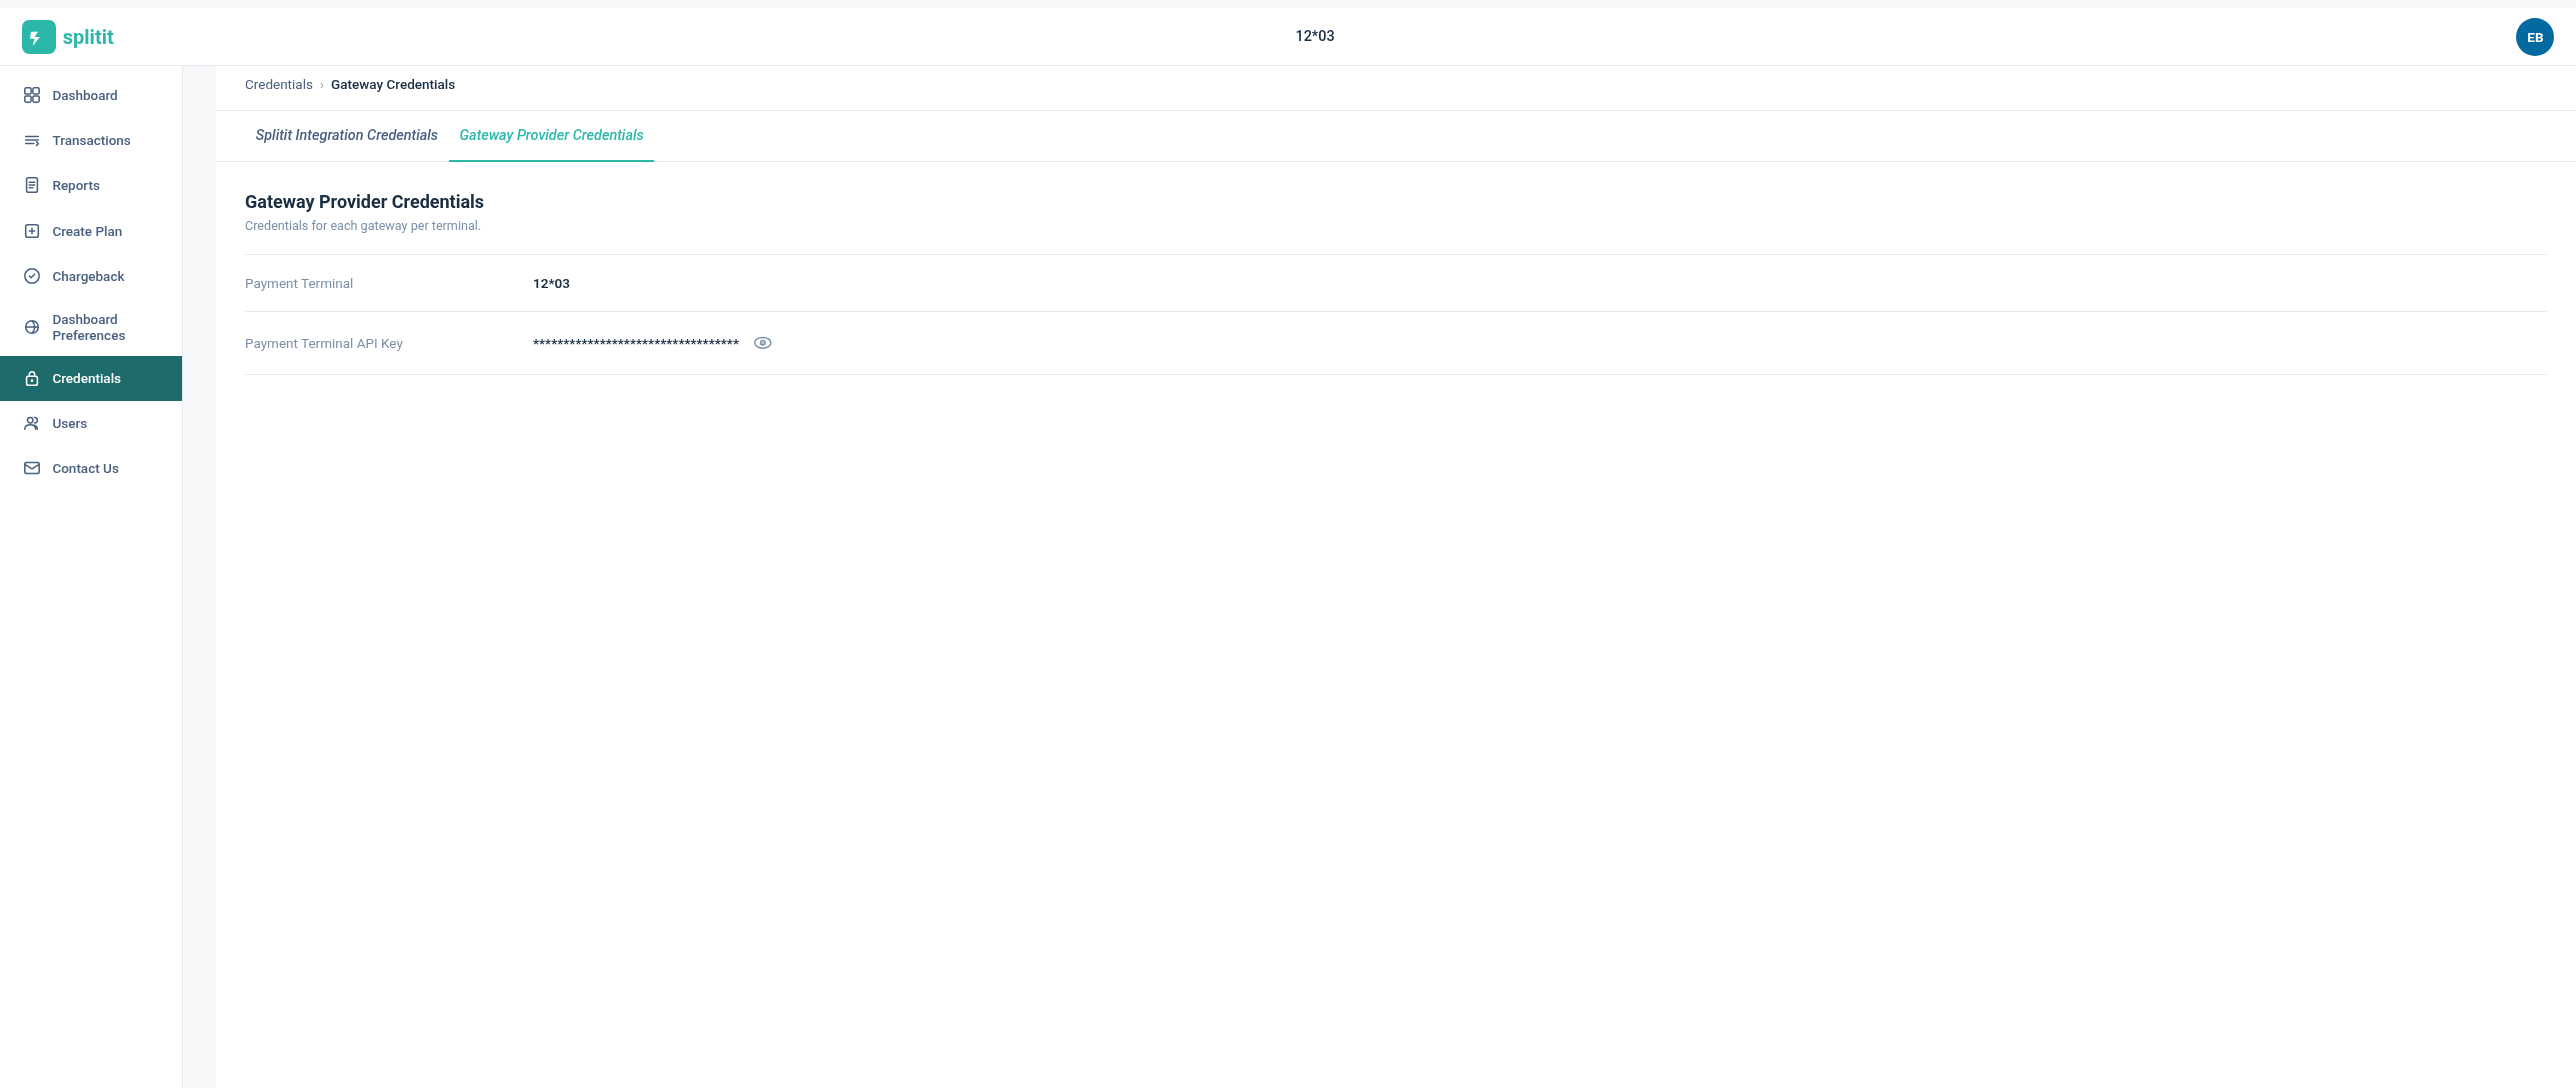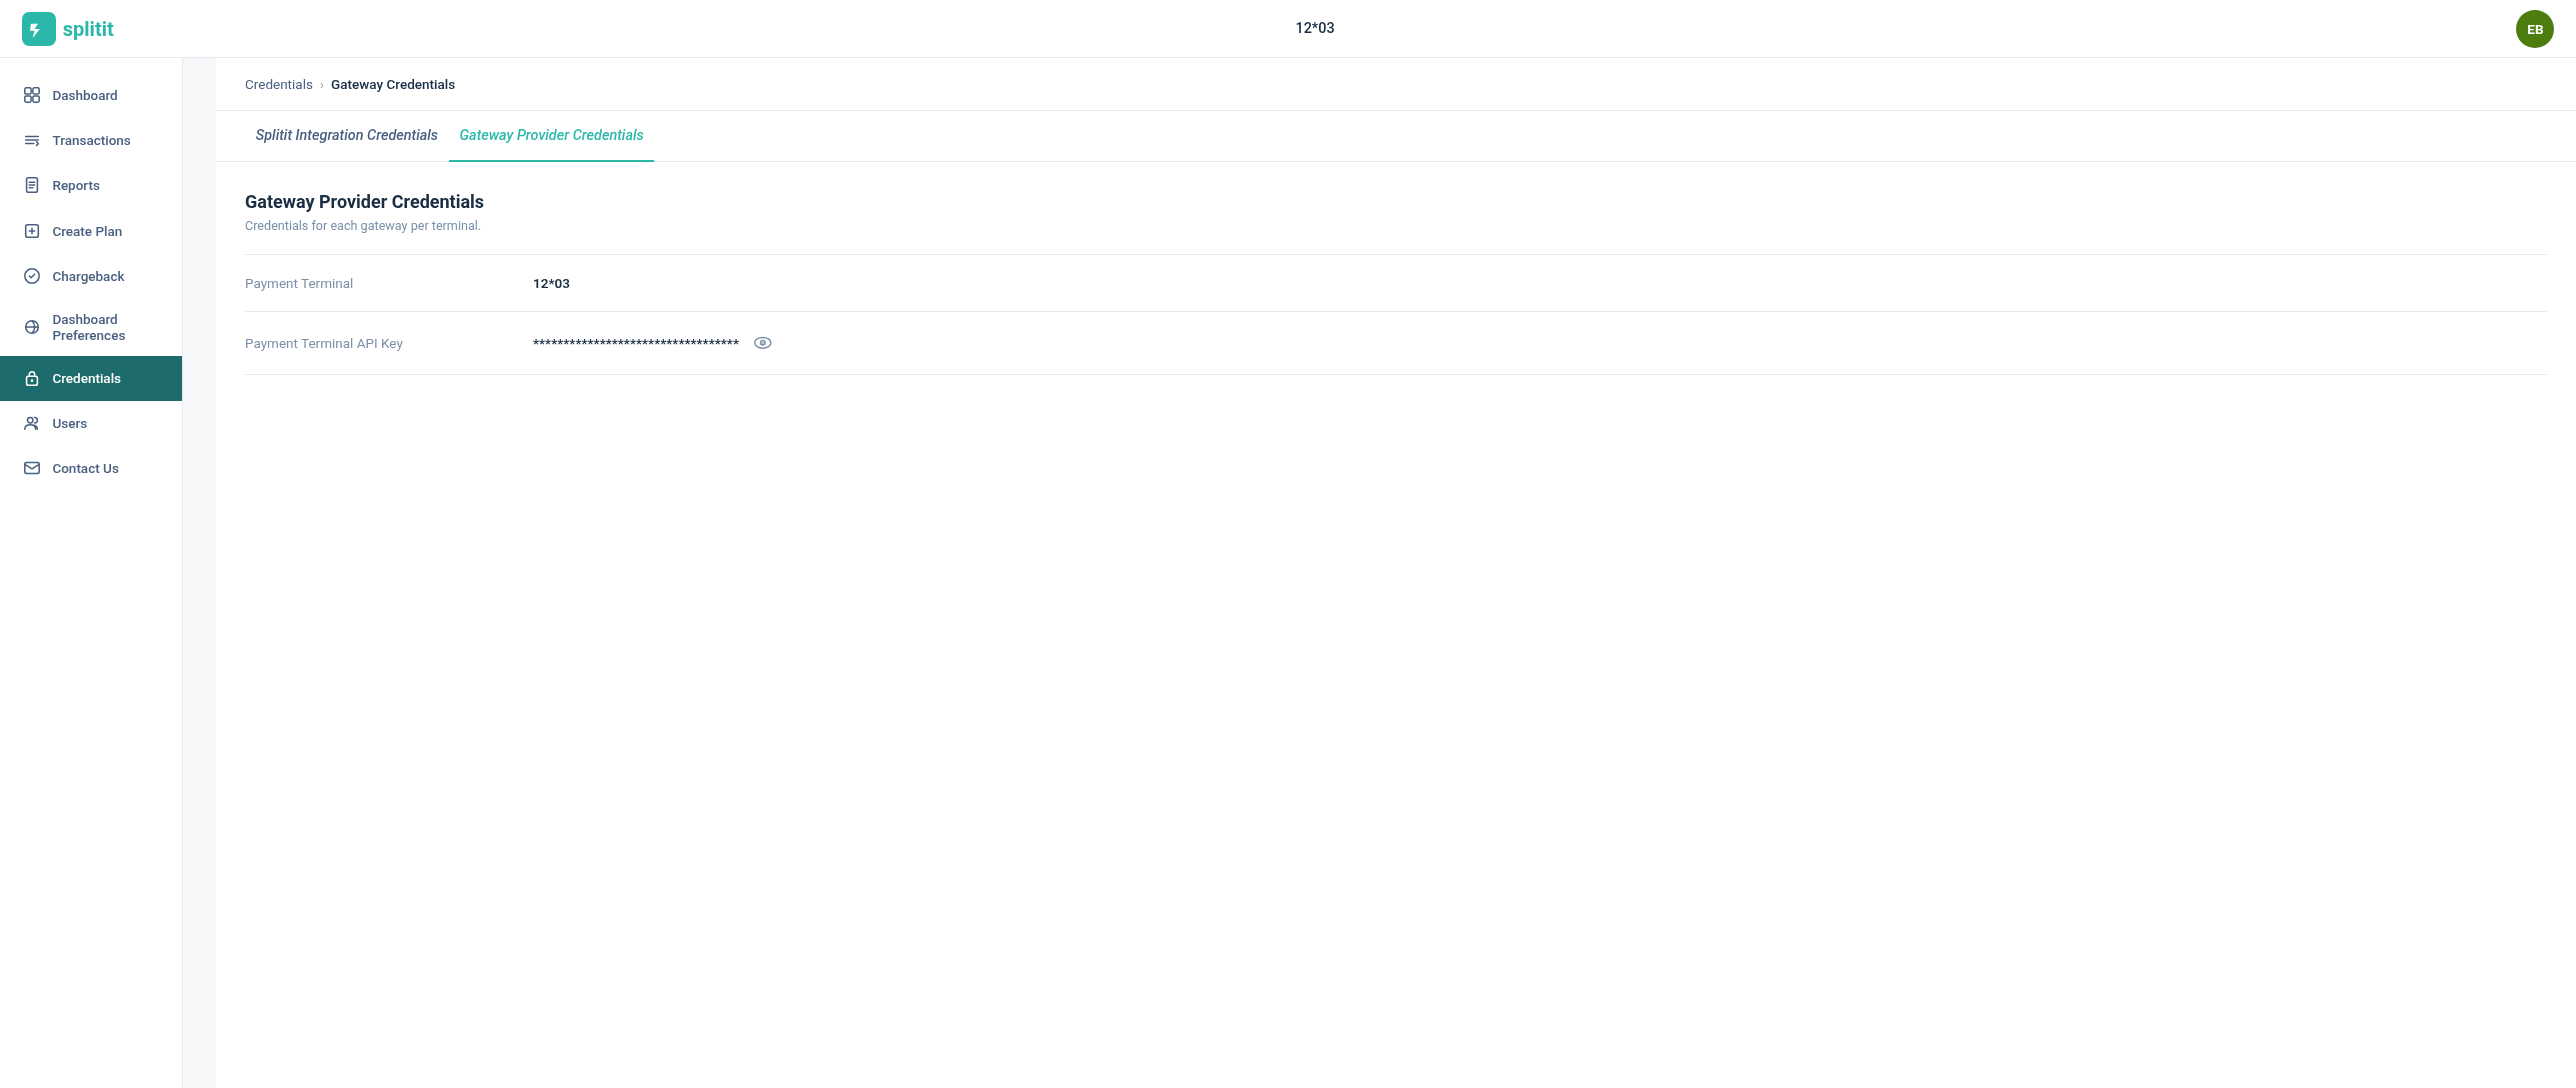--- a/index.html
+++ b/index.html
@@ -18,21 +18,21 @@
     
     .top-nav {
       display: flex;
       align-items: center;
       justify-content: space-between;
       background: #fff;
       border-bottom: 0.9px solid #e5e8ec;
       height: 58px;
       padding: 0 21.6px;
       position: fixed;
-      top: 0;
+      top: 8px;
       left: 0;
       right: 0;
       z-index: 100;
     }
 
     .logo-area {
       display: flex;
       align-items: center;
       gap: 7.2px;
     }
@@ -55,21 +55,21 @@
     .top-center {
       font-size: 14.4px;
       font-weight: 500;
       color: #1a2e44;
     }
 
     .avatar {
       width: 38px;
       height: 38px;
       border-radius: 50%;
-      background: #4d7c0f;
+      background: #0369a1;
       color: #fff;
       display: flex;
       align-items: center;
       justify-content: center;
       font-weight: 700;
       font-size: 13.5px;
       cursor: pointer;
     }
 
     

